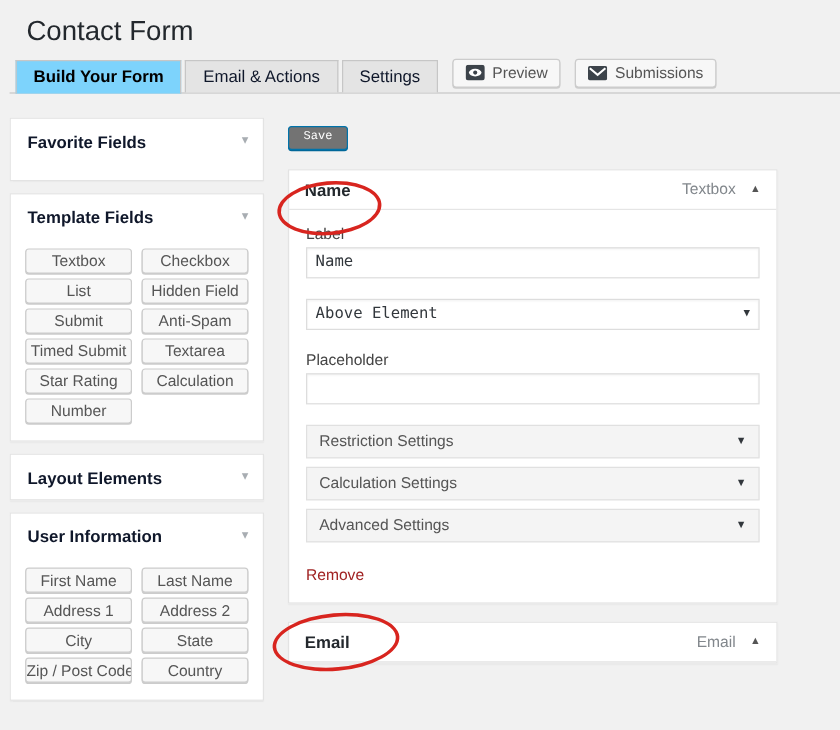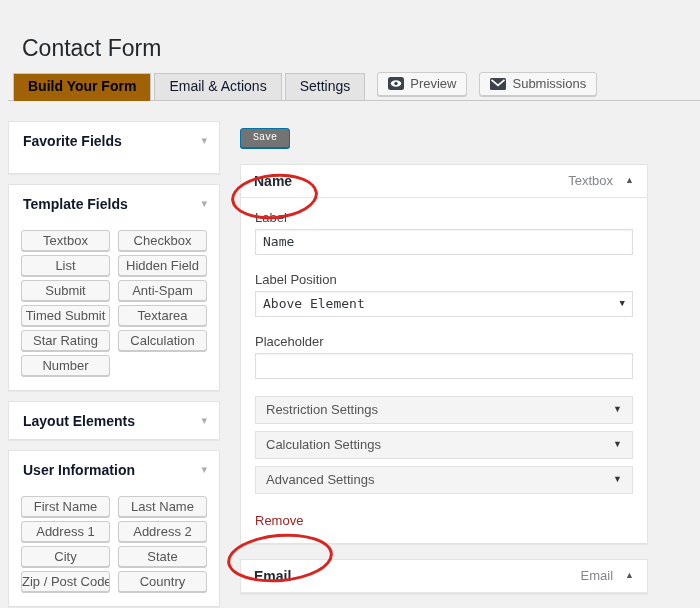--- a/index.html
+++ b/index.html
@@ -4,21 +4,21 @@
 <style>
   * { margin:0; padding:0; box-sizing:border-box; }
   html,body { width:700px; height:608px; }
   body {
     font-family:"Liberation Sans", sans-serif;
     background:#f1f1f1;
     color:#23282d;
     overflow:hidden;
     position:relative;
   }
-  .page { width:700px; height:516px; padding-left:8px; position:relative;margin-top:23px; }
+  .page { width:700px; height:516px; padding-left:8px; position:relative; }
 
   
   .page-title {
     font-size:23px; font-weight:400; color:#23282d;
     padding:11px 0 10px 14px; line-height:1.3;
   }
 
   
   .tabbar {
     border-bottom:1px solid #c6c6c6;
@@ -33,21 +33,21 @@
     background:#e4e4e4;
     border:1px solid #c6c6c6;
     border-bottom:none;
     padding:5px 14px 6px;
     font-size:14px; color:#0f172a;
     margin-left:3px;
     cursor:pointer;
     line-height:1.1;
   }
   .tab.active {
-    background:#a16207;
+    background:#7dd3fc;
     font-weight:700; color:#000;
     position:relative;
     margin-bottom:-1px;
     padding-bottom:7px;
   }
   .tb-btn {
     display:inline-flex; align-items:center; gap:6px;
     background:#f7f7f7;
     border:1px solid #ccc;
     border-radius:3px;
@@ -294,21 +294,20 @@
             <span class="fp-type">Textbox</span>
             <span class="caret-up">▲</span>
           </span>
         </div>
         <div class="fp-body">
           <div class="group">
             <label>Label</label>
             <input class="txt-input" type="text" value="Name" style="">
           </div>
           <div class="group">
-            <label>Label Position</label>
             <div class="select">
               <span>Above Element</span>
               <span class="sel-arrow">▼</span>
             </div>
           </div>
           <div class="group">
             <label>Placeholder</label>
             <input class="txt-input" type="text" value="" style="">
           </div>
           <div class="accordion">

